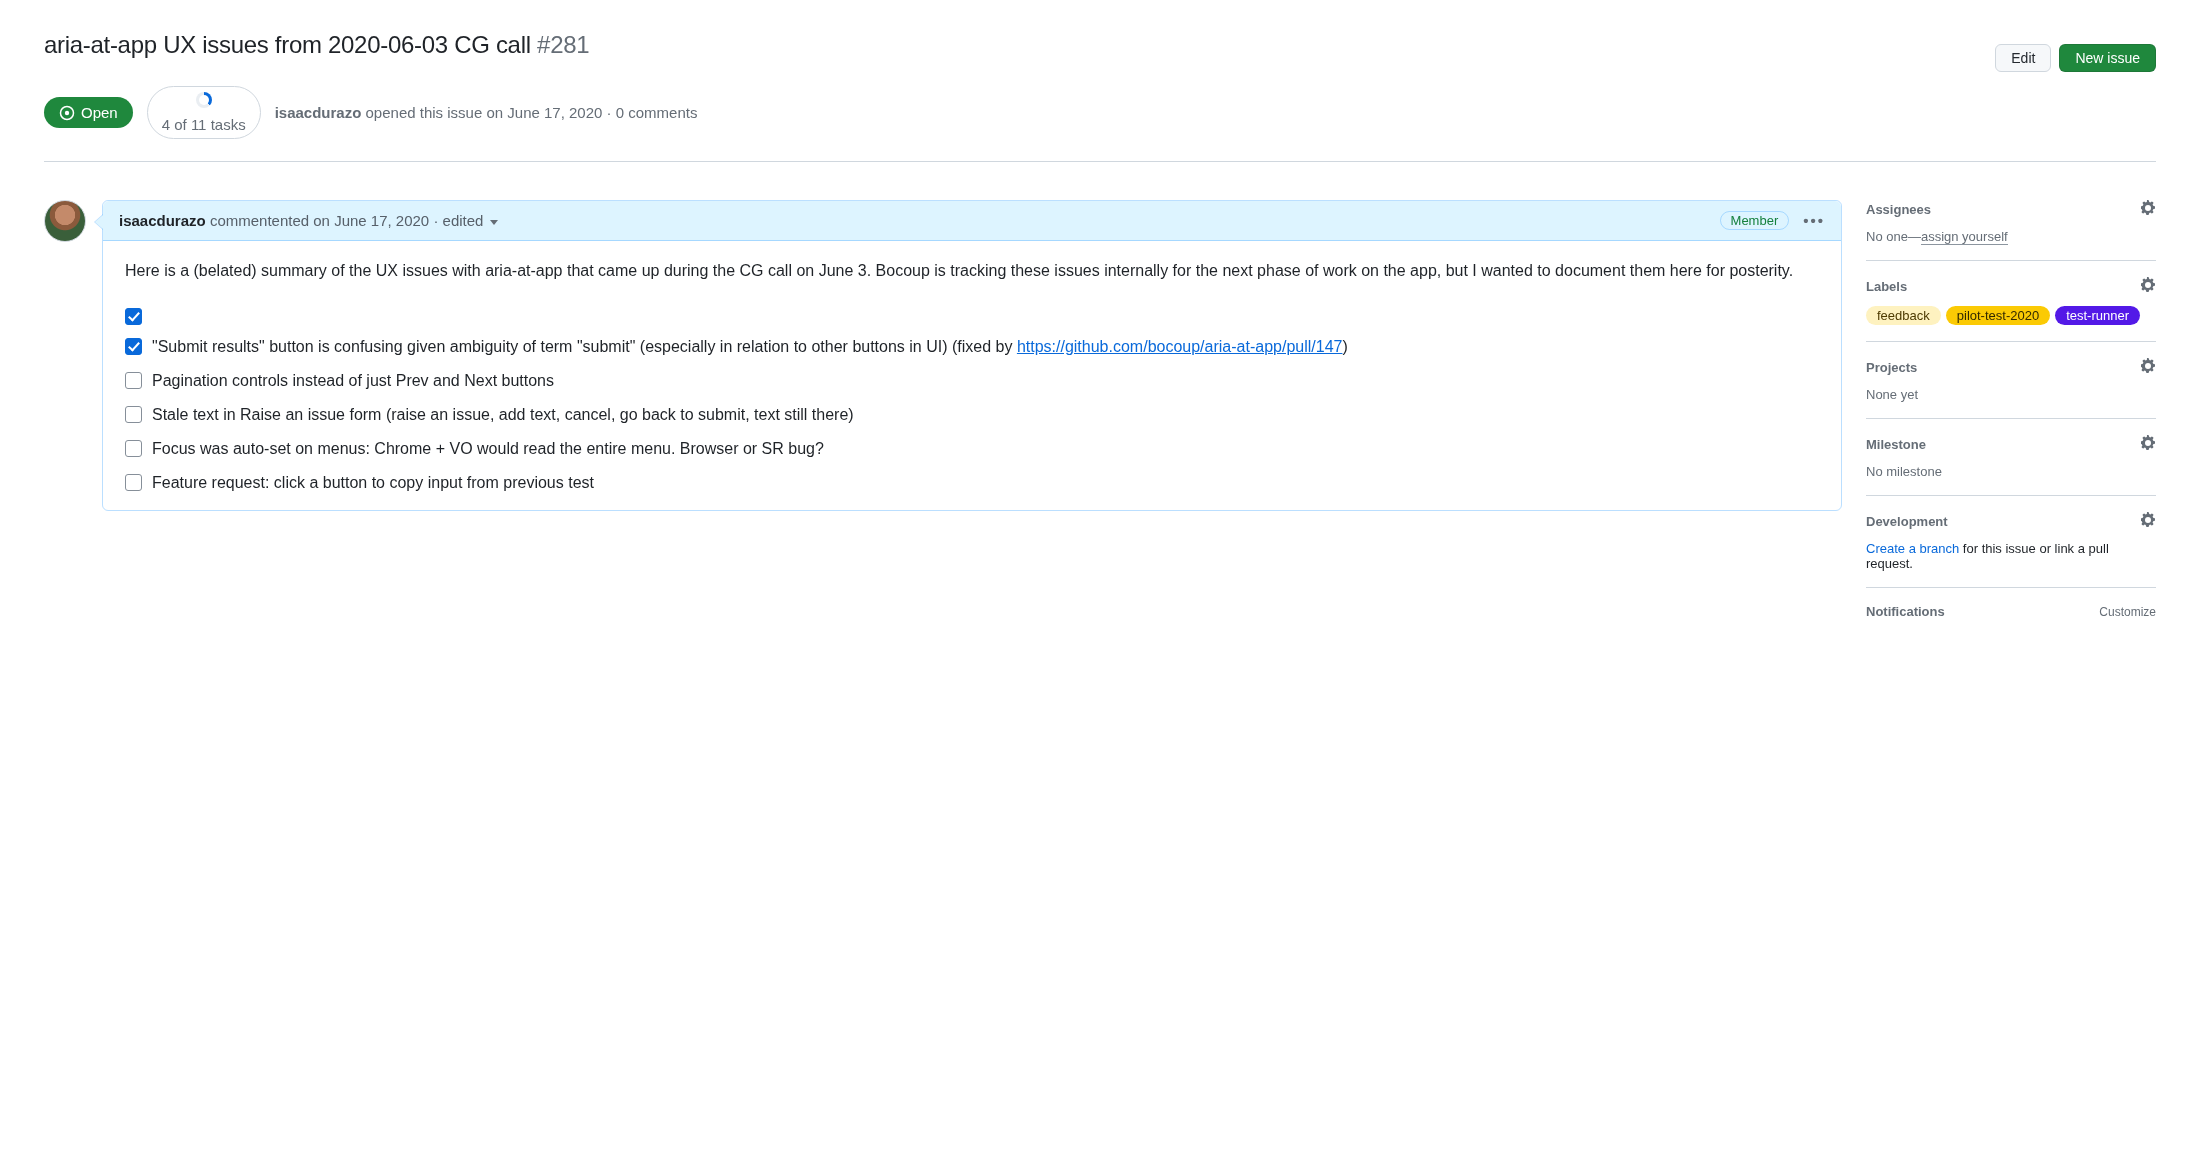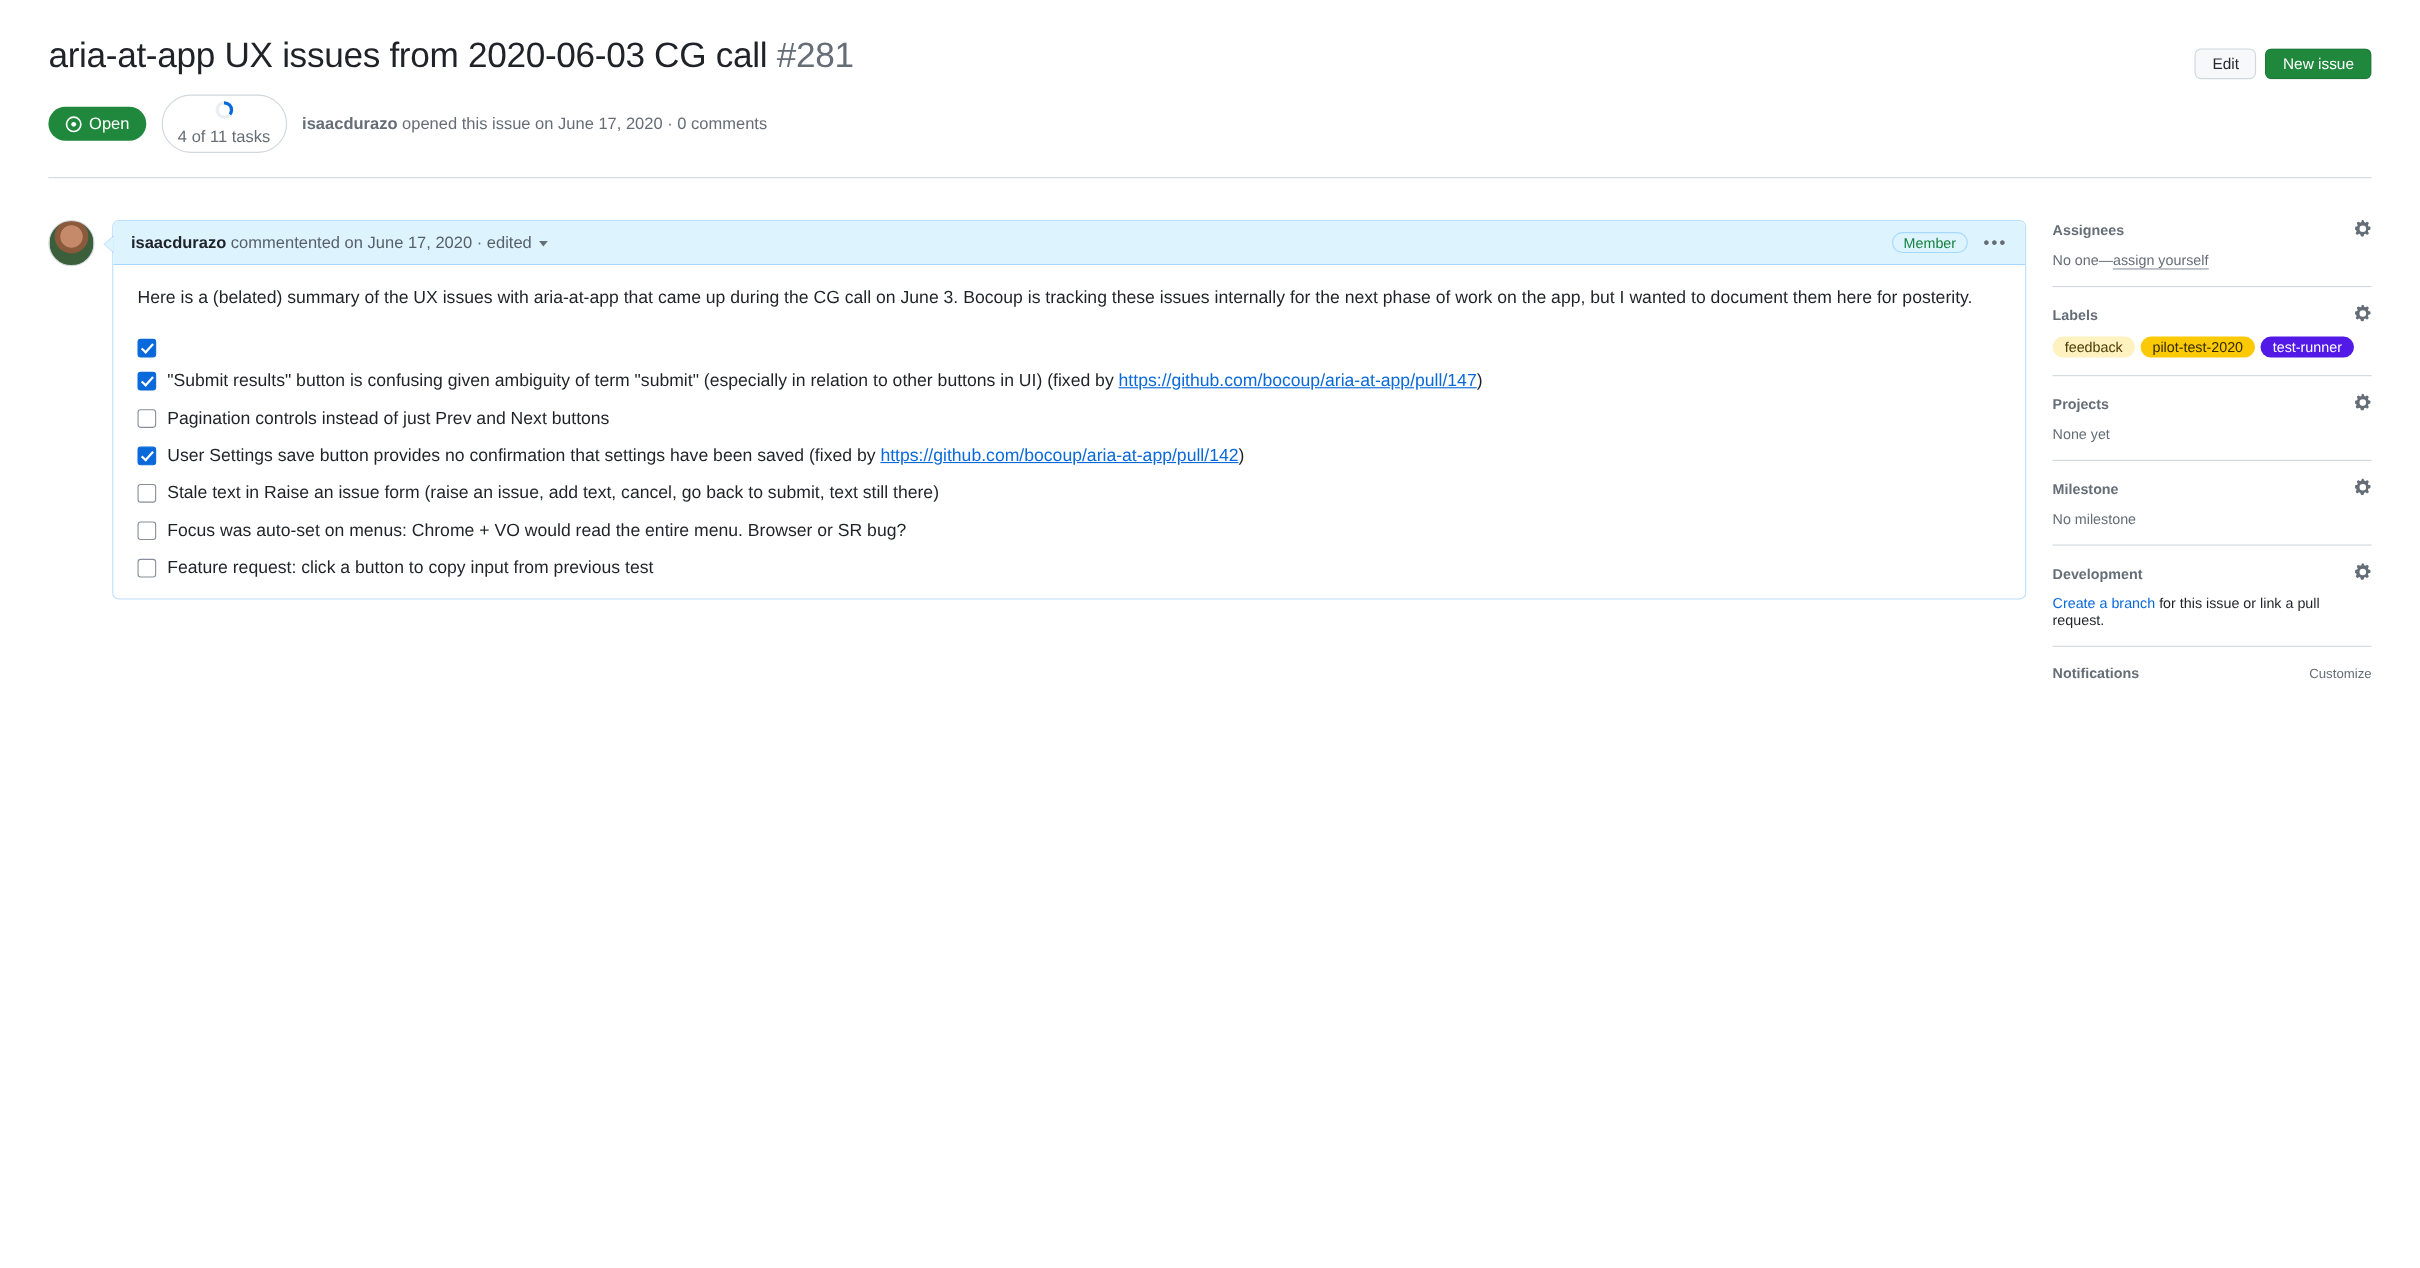--- a/index.html
+++ b/index.html
@@ -3,21 +3,21 @@
 <meta charset="utf-8">
 <style>
   * { box-sizing: border-box; margin: 0; padding: 0; }
   body {
     font-family: -apple-system, BlinkMacSystemFont, "Segoe UI", Helvetica, Arial, sans-serif;
     color: #1f2328; background: #fff; padding: 30px 44px;
     -webkit-font-smoothing: antialiased;
   }
   .header-row { display: flex; align-items: flex-start; gap: 16px; }
   .title-wrap { flex: 1; }
-  h1.title { font-size: 32px; font-weight: 400; line-height: 1.25; letter-spacing: -0.3px; }
+  h1.title { font-size: 24px; font-weight: 400; line-height: 1.25; letter-spacing: -0.3px; }
   h1.title .num { color: #656d76; font-weight: 300; }
   .btns { display: flex; gap: 8px; margin-top: 14px; }
   .btn { font-size: 14px; padding: 5px 15px; border: 1px solid #d0d7de; border-radius: 6px;
          background: #f6f8fa; cursor: pointer; font-weight: 500; color: #24292f; }
   .btn.primary { background: #1f883d; color: #fff; border-color: rgba(27,31,36,.15); }
   .meta-row { display: flex; align-items: center; gap: 14px; margin-top: 14px; flex-wrap: wrap; }
   .state-badge { background: #1f883d; color: #fff; border-radius: 999px; padding: 7px 15px;
                  font-weight: 500; font-size: 15px; display: inline-flex; align-items: center; gap: 6px; }
   .state-badge svg { fill: #fff; }
   .tasks-pill { border: 1px solid #d0d7de; border-radius: 999px; padding: 5px 14px; font-size: 15px;
@@ -130,24 +130,20 @@
             </li>
             <li class="task-item">
               <input type="checkbox" class="cb" checked="" style="">
               <span>"Submit results" button is confusing given ambiguity of term "submit" (especially in relation to other buttons in UI) (fixed by <a class="lnk" href="#">https://github.com/bocoup/aria-at-app/pull/147</a>)</span>
             </li>
             <li class="task-item">
               <input type="checkbox" class="cb" style="">
               <span>Pagination controls instead of just Prev and Next buttons</span>
             </li>
             <li class="task-item">
-              <input type="checkbox" class="cb" checked="" style="">
-              <span>User Settings save button provides no confirmation that settings have been saved (fixed by <a class="lnk" href="#">https://github.com/bocoup/aria-at-app/pull/142</a>)</span>
-            </li>
-            <li class="task-item">
               <input type="checkbox" class="cb" style="">
               <span>Stale text in Raise an issue form (raise an issue, add text, cancel, go back to submit, text still there)</span>
             </li>
             <li class="task-item">
               <input type="checkbox" class="cb" style="">
               <span>Focus was auto-set on menus: Chrome + VO would read the entire menu. Browser or SR bug?</span>
             </li>
             <li class="task-item">
               <input type="checkbox" class="cb" style="">
               <span>Feature request: click a button to copy input from previous test</span>

